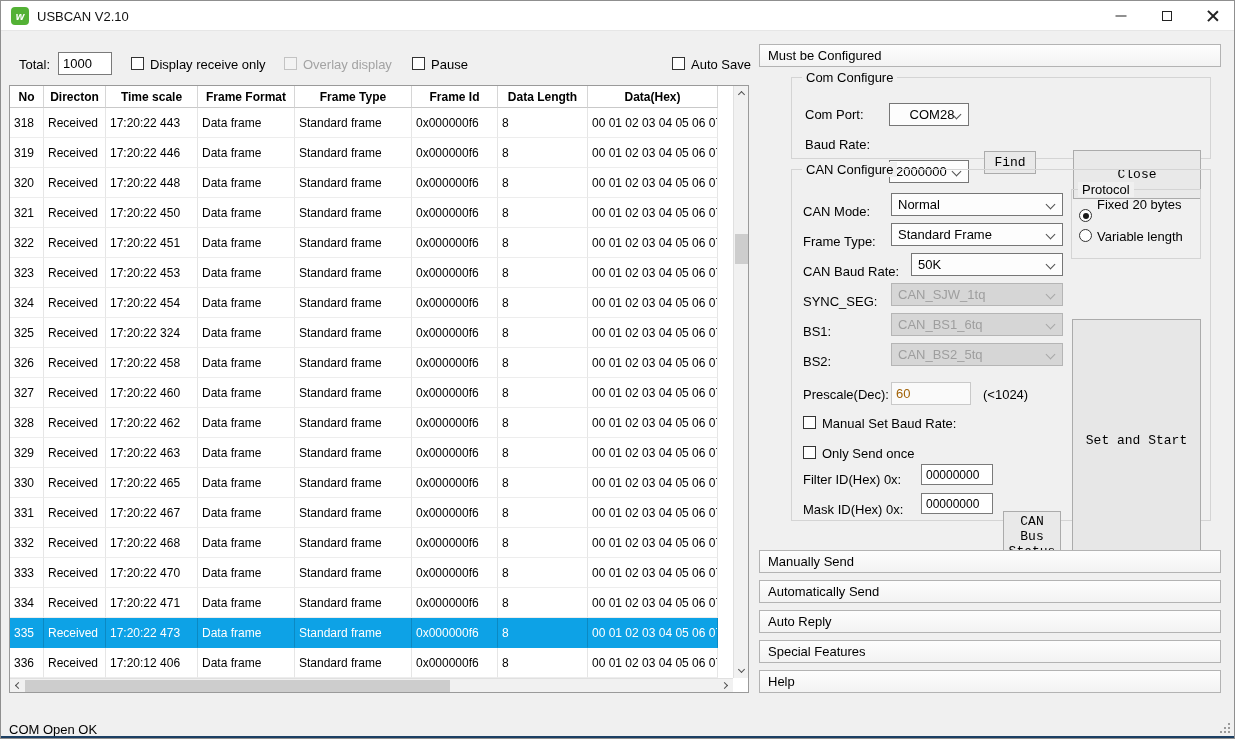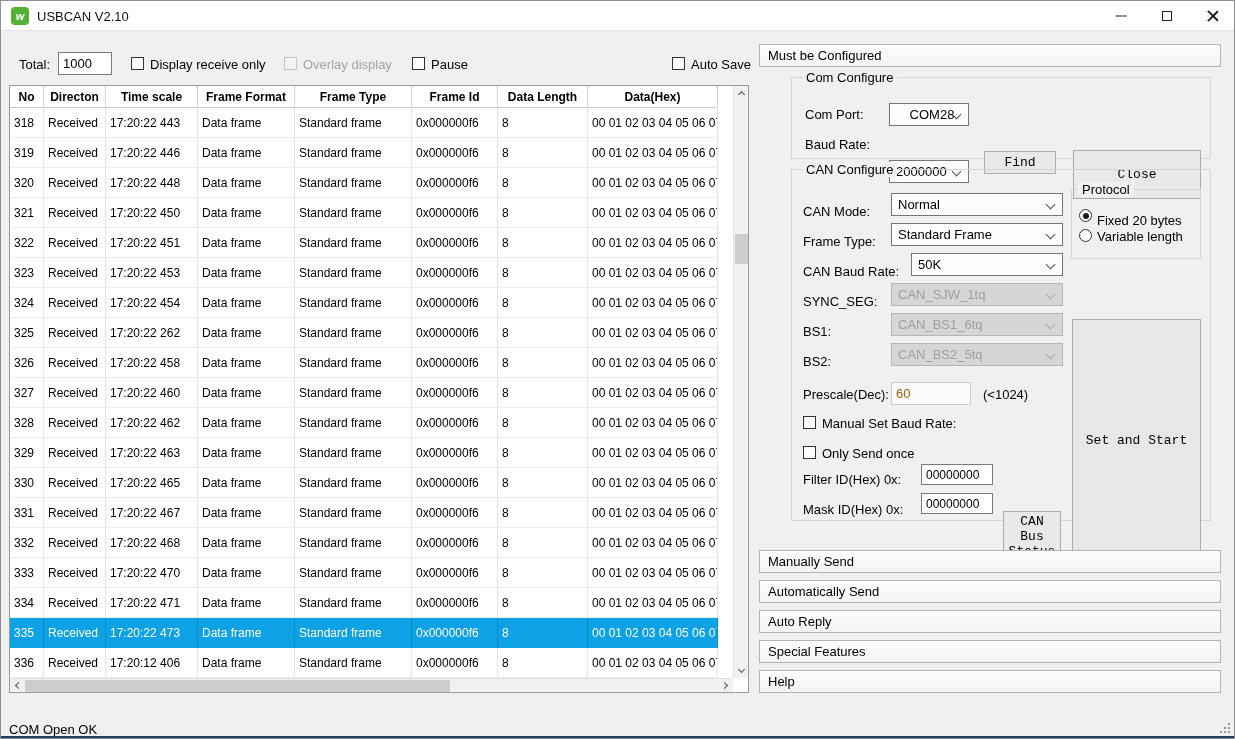--- a/index.html
+++ b/index.html
@@ -178,21 +178,21 @@
           <div class="tcell">17:20:22 454</div>
           <div class="tcell">Data frame</div>
           <div class="tcell">Standard frame</div>
           <div class="tcell">0x000000f6</div>
           <div class="tcell">8</div>
           <div class="tcell">00 01 02 03 04 05 06 07</div>
         </div>
         <div class="trow">
           <div class="tcell">325</div>
           <div class="tcell">Received</div>
-          <div class="tcell">17:20:22 262</div>
+          <div class="tcell">17:20:22 324</div>
           <div class="tcell">Data frame</div>
           <div class="tcell">Standard frame</div>
           <div class="tcell">0x000000f6</div>
           <div class="tcell">8</div>
           <div class="tcell">00 01 02 03 04 05 06 07</div>
         </div>
         <div class="trow">
           <div class="tcell">326</div>
           <div class="tcell">Received</div>
           <div class="tcell">17:20:22 458</div>
@@ -326,21 +326,21 @@
   <div class="bar" style="top:43px;">Must be Configured</div>
 
   <div class="groupbox" style="left:790px; top:76px; width:420px; height:82px;">
     <span class="legend">Com Configure</span>
   </div>
   <div class="lbl" style="left:804px; top:106px;">Com Port:</div>
   <div class="combo" style="left:888px; top:102px; width:80px; height:23px;text-align:center;">
     <span>COM28</span>
     <span class="chev down"></span>
   </div>
-  <button class="btn" style="left:983px; top:102px; width:72px; height:23px;">Find</button>
+  <button class="btn" style="left:983px; top:102px; width:52px; height:23px;">Find</button>
   <button class="btn" style="left:1072px; top:101px; width:128px; height:49px;">Close</button>
   <div class="lbl" style="left:804px; top:136px;">Baud Rate:</div>
   <div class="combo" style="left:888px; top:131px; width:80px; height:23px;margin-top:28px;">
     <span>2000000</span>
     <span class="chev down"></span>
   </div>
 
   <div class="groupbox" style="left:790px; top:168px; width:420px; height:352px;">
     <span class="legend">CAN Configure</span>
   </div>
@@ -384,21 +384,21 @@
   <div class="lbl" style="left:802px; top:471px;">Filter ID(Hex)   0x:</div>
   <input class="txtinput" style="left: 920px; top: 463px; width: 72px; height: 21px; font-size: 12px;" value="00000000">
   <div class="lbl" style="left:802px; top:501px;">Mask ID(Hex)  0x:</div>
   <input class="txtinput" style="left: 920px; top: 492px; width: 72px; height: 21px; font-size: 12px;" value="00000000">
   <button class="btn" style="left:1002px; top:462px; width:58px; height:51px; white-space:normal; line-height:15px; padding:2px;">CAN Bus Status</button>
 
   <div class="groupbox" style="left:1070px; top:188px; width:130px; height:70px;">
     <span class="legend" style="background:#f0f0f0; left:6px;">Protocol</span>
   </div>
   <span class="radio checked" style="left:1078px; top:208px;"></span>
-  <span class="cb-label" style="left:1096px; top:212px;">Fixed 20 bytes</span>
+  <span class="cb-label" style="left:1096px; top:196px;">Fixed 20 bytes</span>
   <span class="radio" style="left:1078px; top:228px;"></span>
   <span class="cb-label" style="left:1096px; top:228px;">Variable length</span>
 
   <button class="btn" style="left:1071px; top:270px; width:129px; height:242px; background:#e7e7e7;">Set and Start</button>
 
   <div class="bar" style="top:549px;">Manually Send</div>
   <div class="bar" style="top:579px;">Automatically Send</div>
   <div class="bar" style="top:609px;">Auto Reply</div>
   <div class="bar" style="top:639px;">Special Features</div>
   <div class="bar" style="top:669px;">Help</div>

